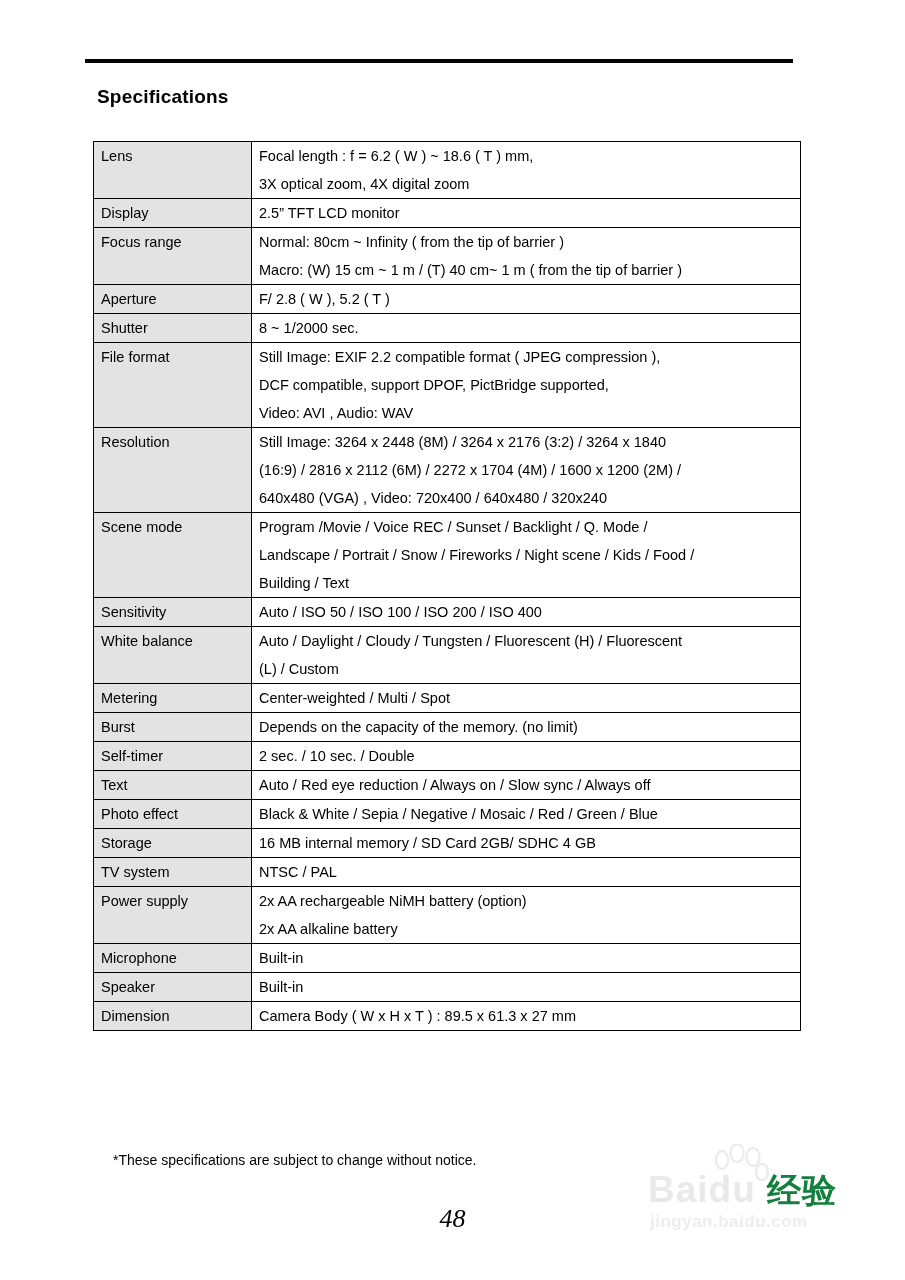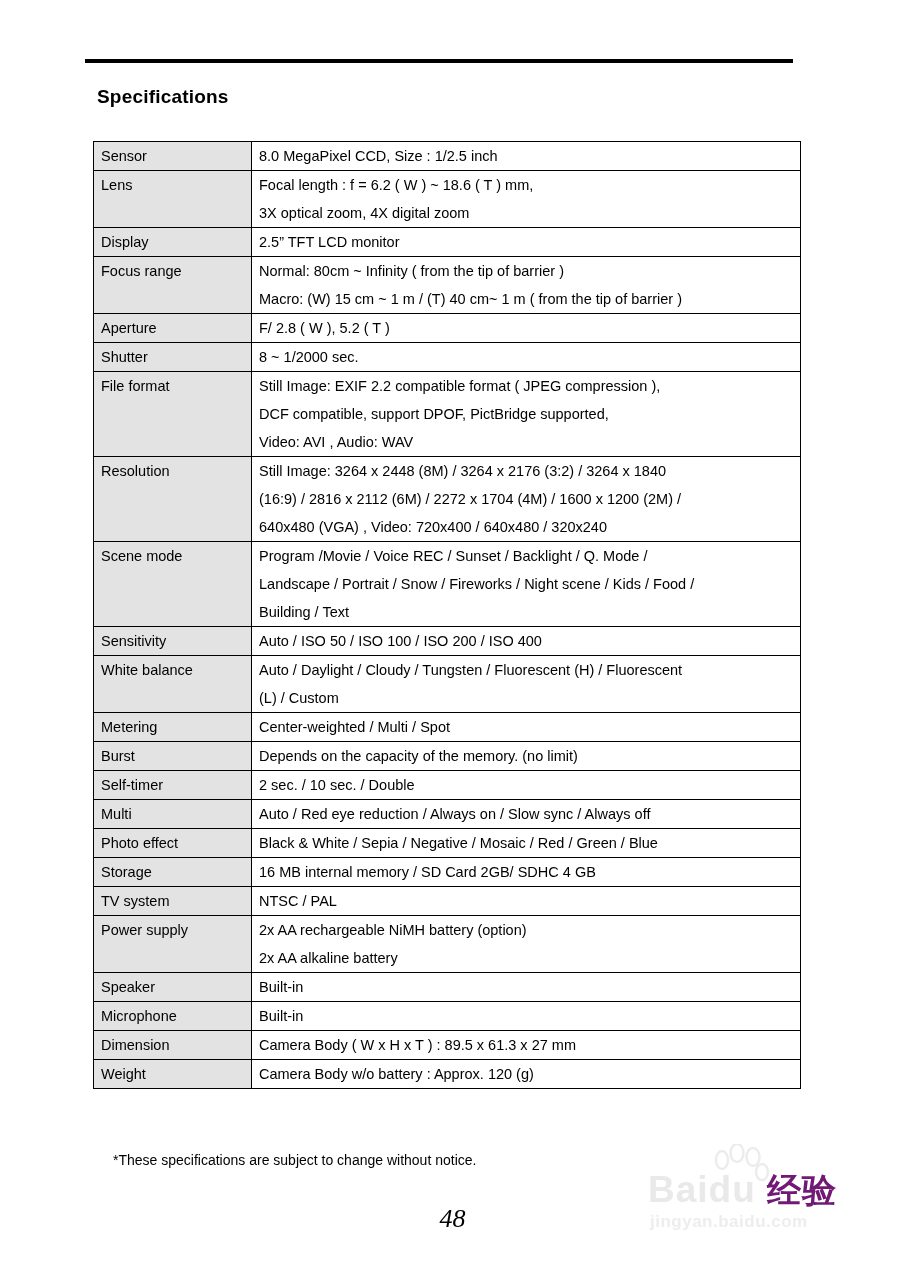--- a/index.html
+++ b/index.html
@@ -108,21 +108,21 @@
     left: 0;
     top: 26px;
     font-size: 37px;
     font-weight: bold;
     color: #e9e9e9;
     letter-spacing: 1px;
     line-height: 40px;
     white-space: nowrap;
   }
   .wm-cn {
-    color: #701a75;
+    color: #15803d;
     font-family: "DejaVu Sans", sans-serif;
     font-size: 34px;
   }
   .wm-url {
     position: absolute;
     left: 2px;
     top: 68px;
     font-size: 17px;
     font-weight: bold;
     color: #ededed;
@@ -143,28 +143,20 @@
 <div class="page">
 
   <div class="top-rule"></div>
 
   <div class="page-title">Specifications</div>
 
   <table class="spec-table">
     <tbody>
         <tr>
           <td class="label">
-            <span class="vline">Sensor</span>
-          </td>
-          <td class="value">
-            <span class="vline">8.0 MegaPixel CCD, Size : 1/2.5 inch</span>
-          </td>
-        </tr>
-        <tr>
-          <td class="label">
             <span class="vline">Lens</span>
           </td>
           <td class="value">
             <span class="vline">Focal length : f = 6.2 ( W ) ~ 18.6 ( T ) mm,</span>
             <span class="vline">3X optical zoom, 4X digital zoom</span>
           </td>
         </tr>
         <tr>
           <td class="label">
             <span class="vline">Display</span>
@@ -264,21 +256,21 @@
         <tr>
           <td class="label">
             <span class="vline">Self-timer</span>
           </td>
           <td class="value">
             <span class="vline">2 sec. / 10 sec. / Double</span>
           </td>
         </tr>
         <tr>
           <td class="label">
-            <span class="vline">Multi</span>
+            <span class="vline">Text</span>
           </td>
           <td class="value">
             <span class="vline">Auto / Red eye reduction / Always on / Slow sync / Always off</span>
           </td>
         </tr>
         <tr>
           <td class="label">
             <span class="vline">Photo effect</span>
           </td>
           <td class="value">
@@ -305,48 +297,40 @@
           <td class="label">
             <span class="vline">Power supply</span>
           </td>
           <td class="value">
             <span class="vline">2x AA rechargeable NiMH battery (option)</span>
             <span class="vline">2x AA alkaline battery</span>
           </td>
         </tr>
         <tr>
           <td class="label">
+            <span class="vline">Microphone</span>
+          </td>
+          <td class="value">
+            <span class="vline">Built-in</span>
+          </td>
+        </tr>
+        <tr>
+          <td class="label">
             <span class="vline">Speaker</span>
           </td>
           <td class="value">
             <span class="vline">Built-in</span>
           </td>
         </tr>
         <tr>
           <td class="label">
-            <span class="vline">Microphone</span>
-          </td>
-          <td class="value">
-            <span class="vline">Built-in</span>
-          </td>
-        </tr>
-        <tr>
-          <td class="label">
             <span class="vline">Dimension</span>
           </td>
           <td class="value">
             <span class="vline">Camera Body ( W x H x T ) : 89.5 x 61.3 x 27 mm</span>
-          </td>
-        </tr>
-        <tr>
-          <td class="label">
-            <span class="vline">Weight</span>
-          </td>
-          <td class="value">
-            <span class="vline">Camera Body w/o battery : Approx. 120 (g)</span>
           </td>
         </tr>
       </tbody>
   </table>
 
   <div class="footnote">*These specifications are subject to change without notice.</div>
 
   <div class="page-number">48</div>
 
   <div class="watermark">

